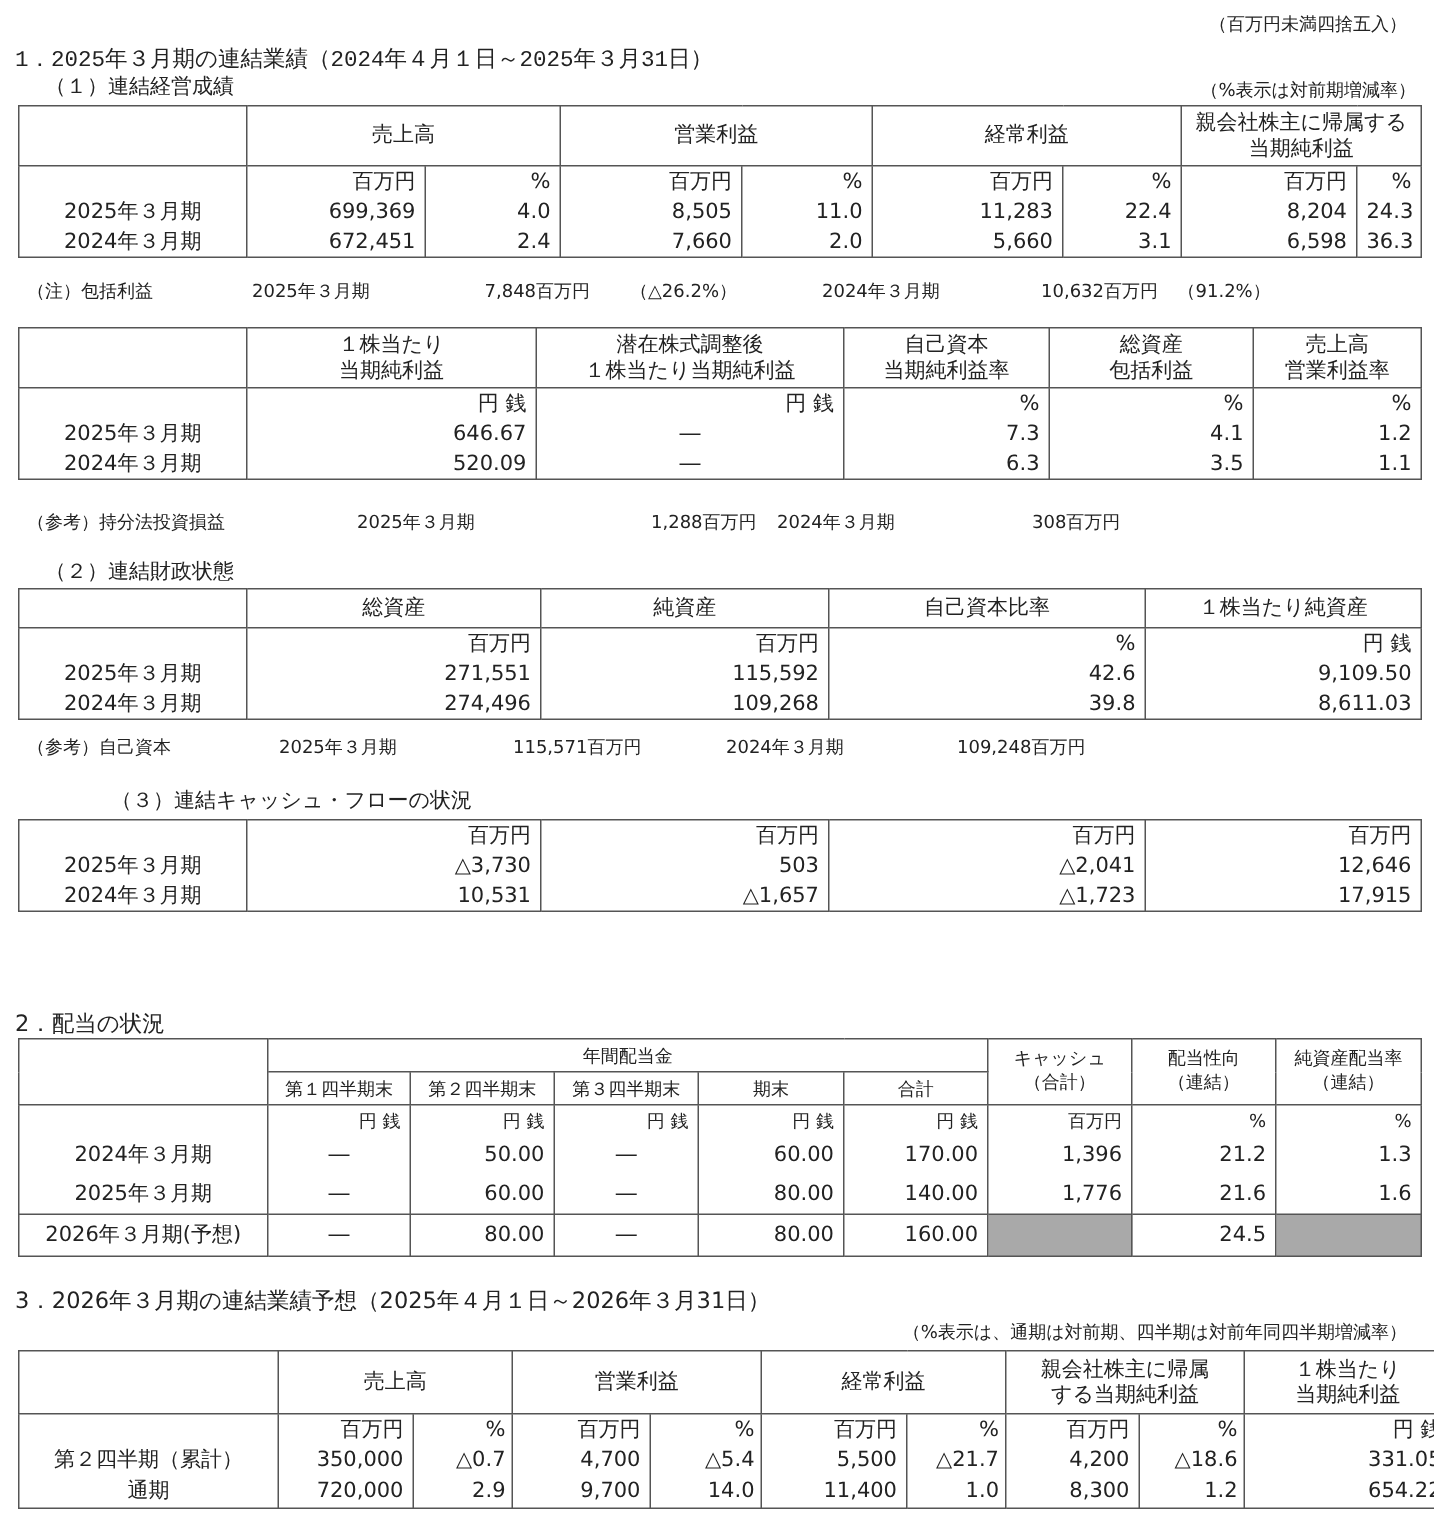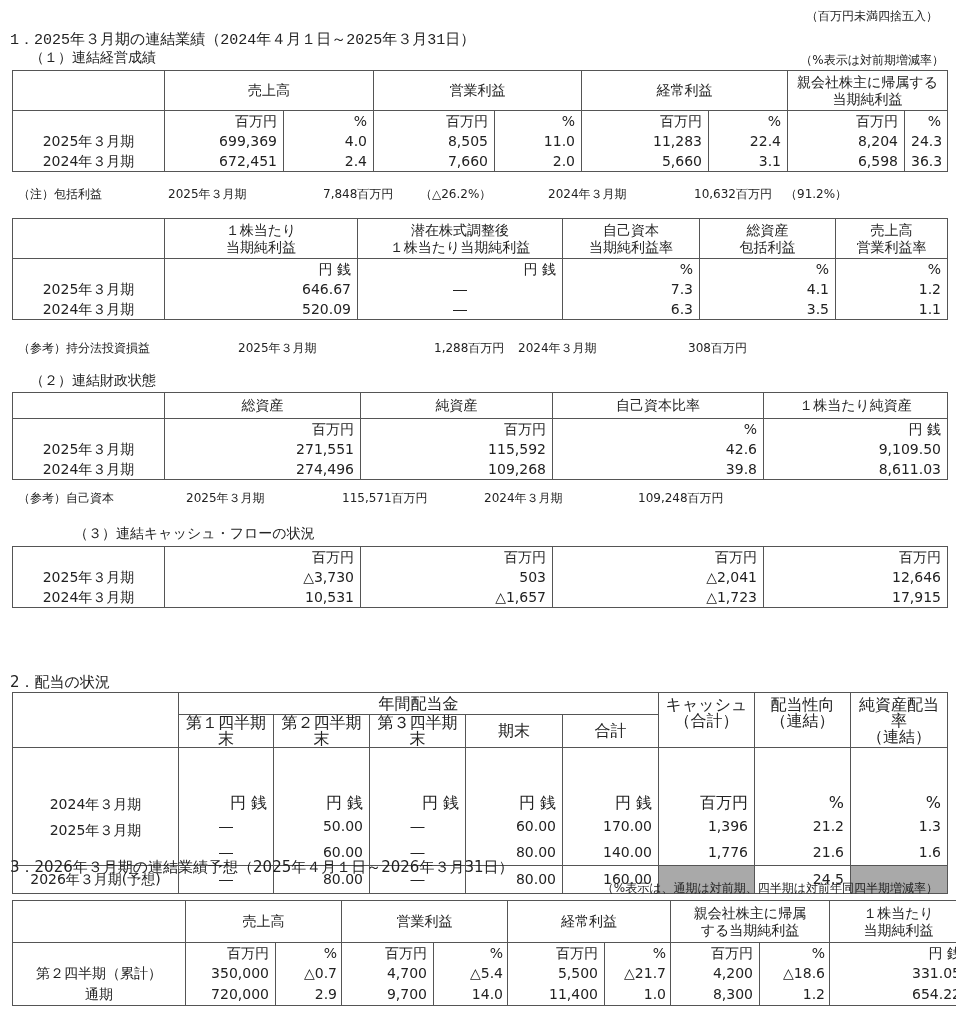--- a/index.html
+++ b/index.html
@@ -10,21 +10,21 @@
   }
   .abs { position: absolute; white-space: nowrap; }
   .small { font-size: 12px; }
   .h1 { font-size: 15px; }
   table { position: absolute; border-collapse: collapse; table-layout: fixed; }
   td { border: 1.5px solid #555; padding: 0 6px; font-size: 14px; line-height: 19px; vertical-align: middle; }
   td.c { text-align: center; }
   td.r { text-align: right; }
   td.gray { background: #a9a9a9; }
   .hdr { line-height: 17px; }
-  .tiny { font-size: 16px; line-height: 16px; margin-top: 45px; }
+  .tiny { font-size: 12px; line-height: 16px; }
   .stack div { line-height: 20px; }
 </style>
 </head>
 <body>
 
 <div class="abs small" style="right:18px; top:8px;">（百万円未満四捨五入）</div>
 <div class="abs h1" style="left:10px; top:30px;font-family:Liberation Mono, monospace;">1．2025年３月期の連結業績（2024年４月１日～2025年３月31日）</div>
 <div class="abs" style="left:30px; top:49px;">（１）連結経営成績</div>
 <div class="abs small" style="right:12px; top:52px;">（%表示は対前期増減率）</div>
 

